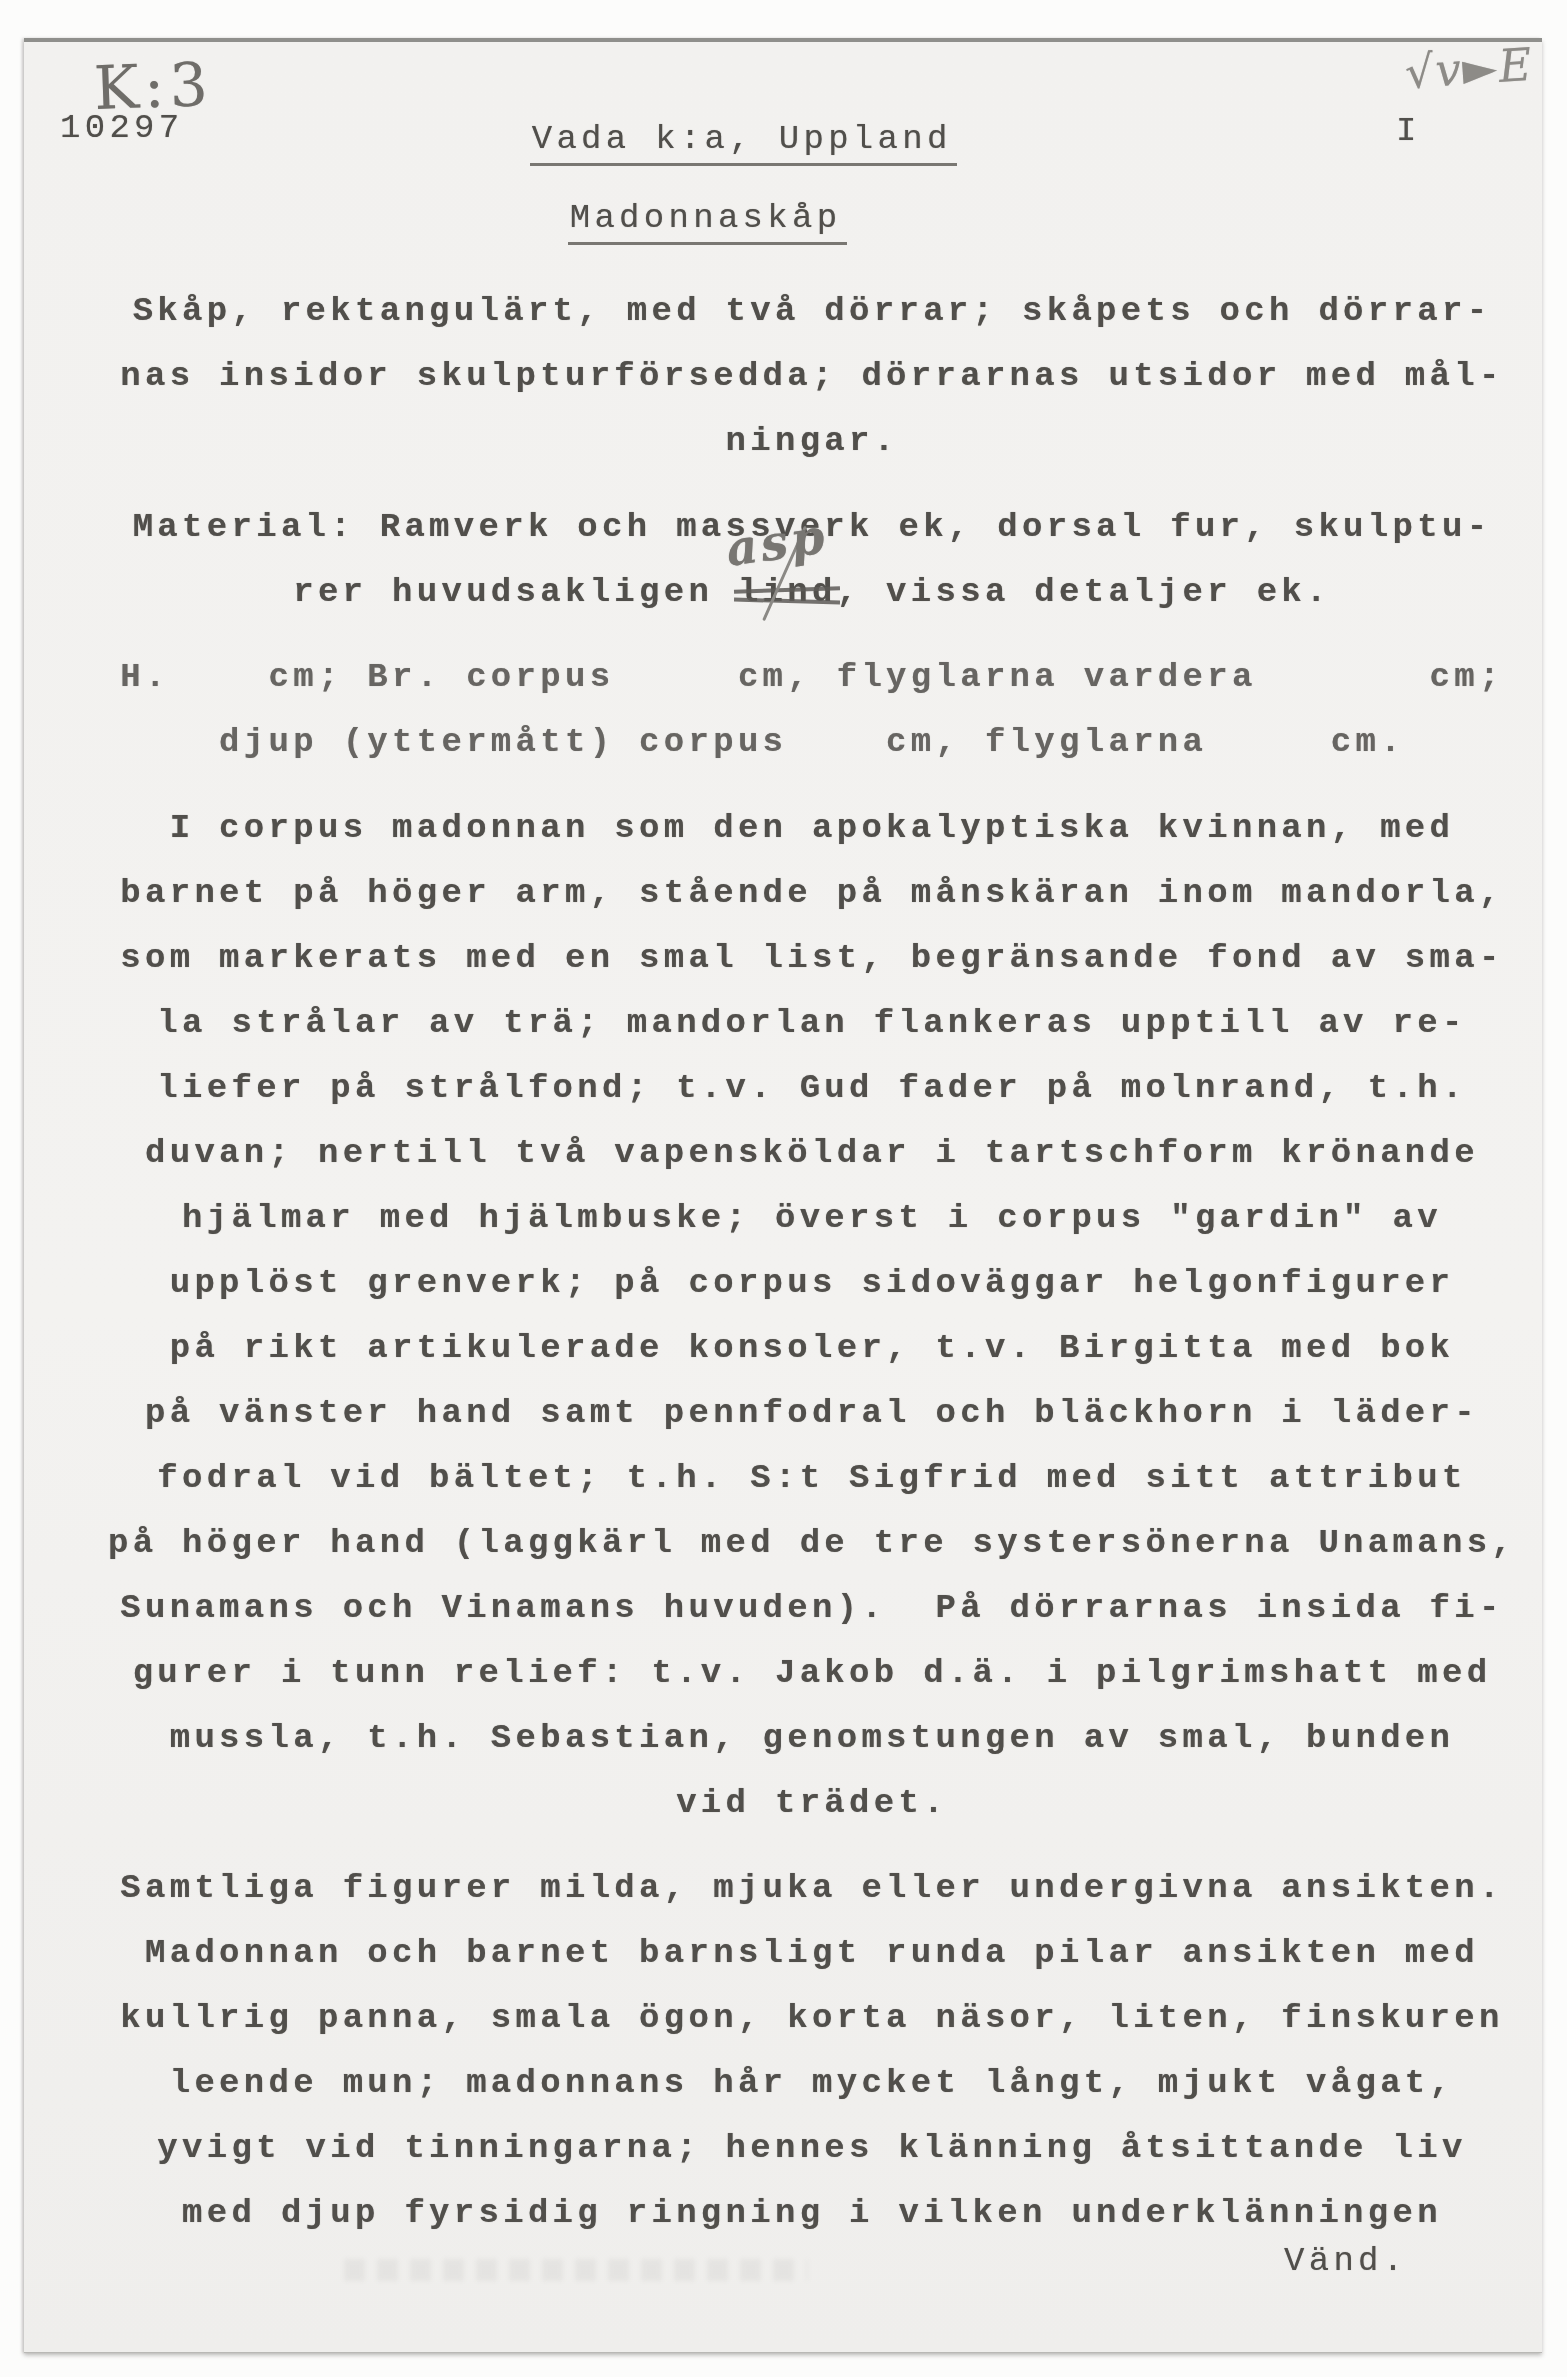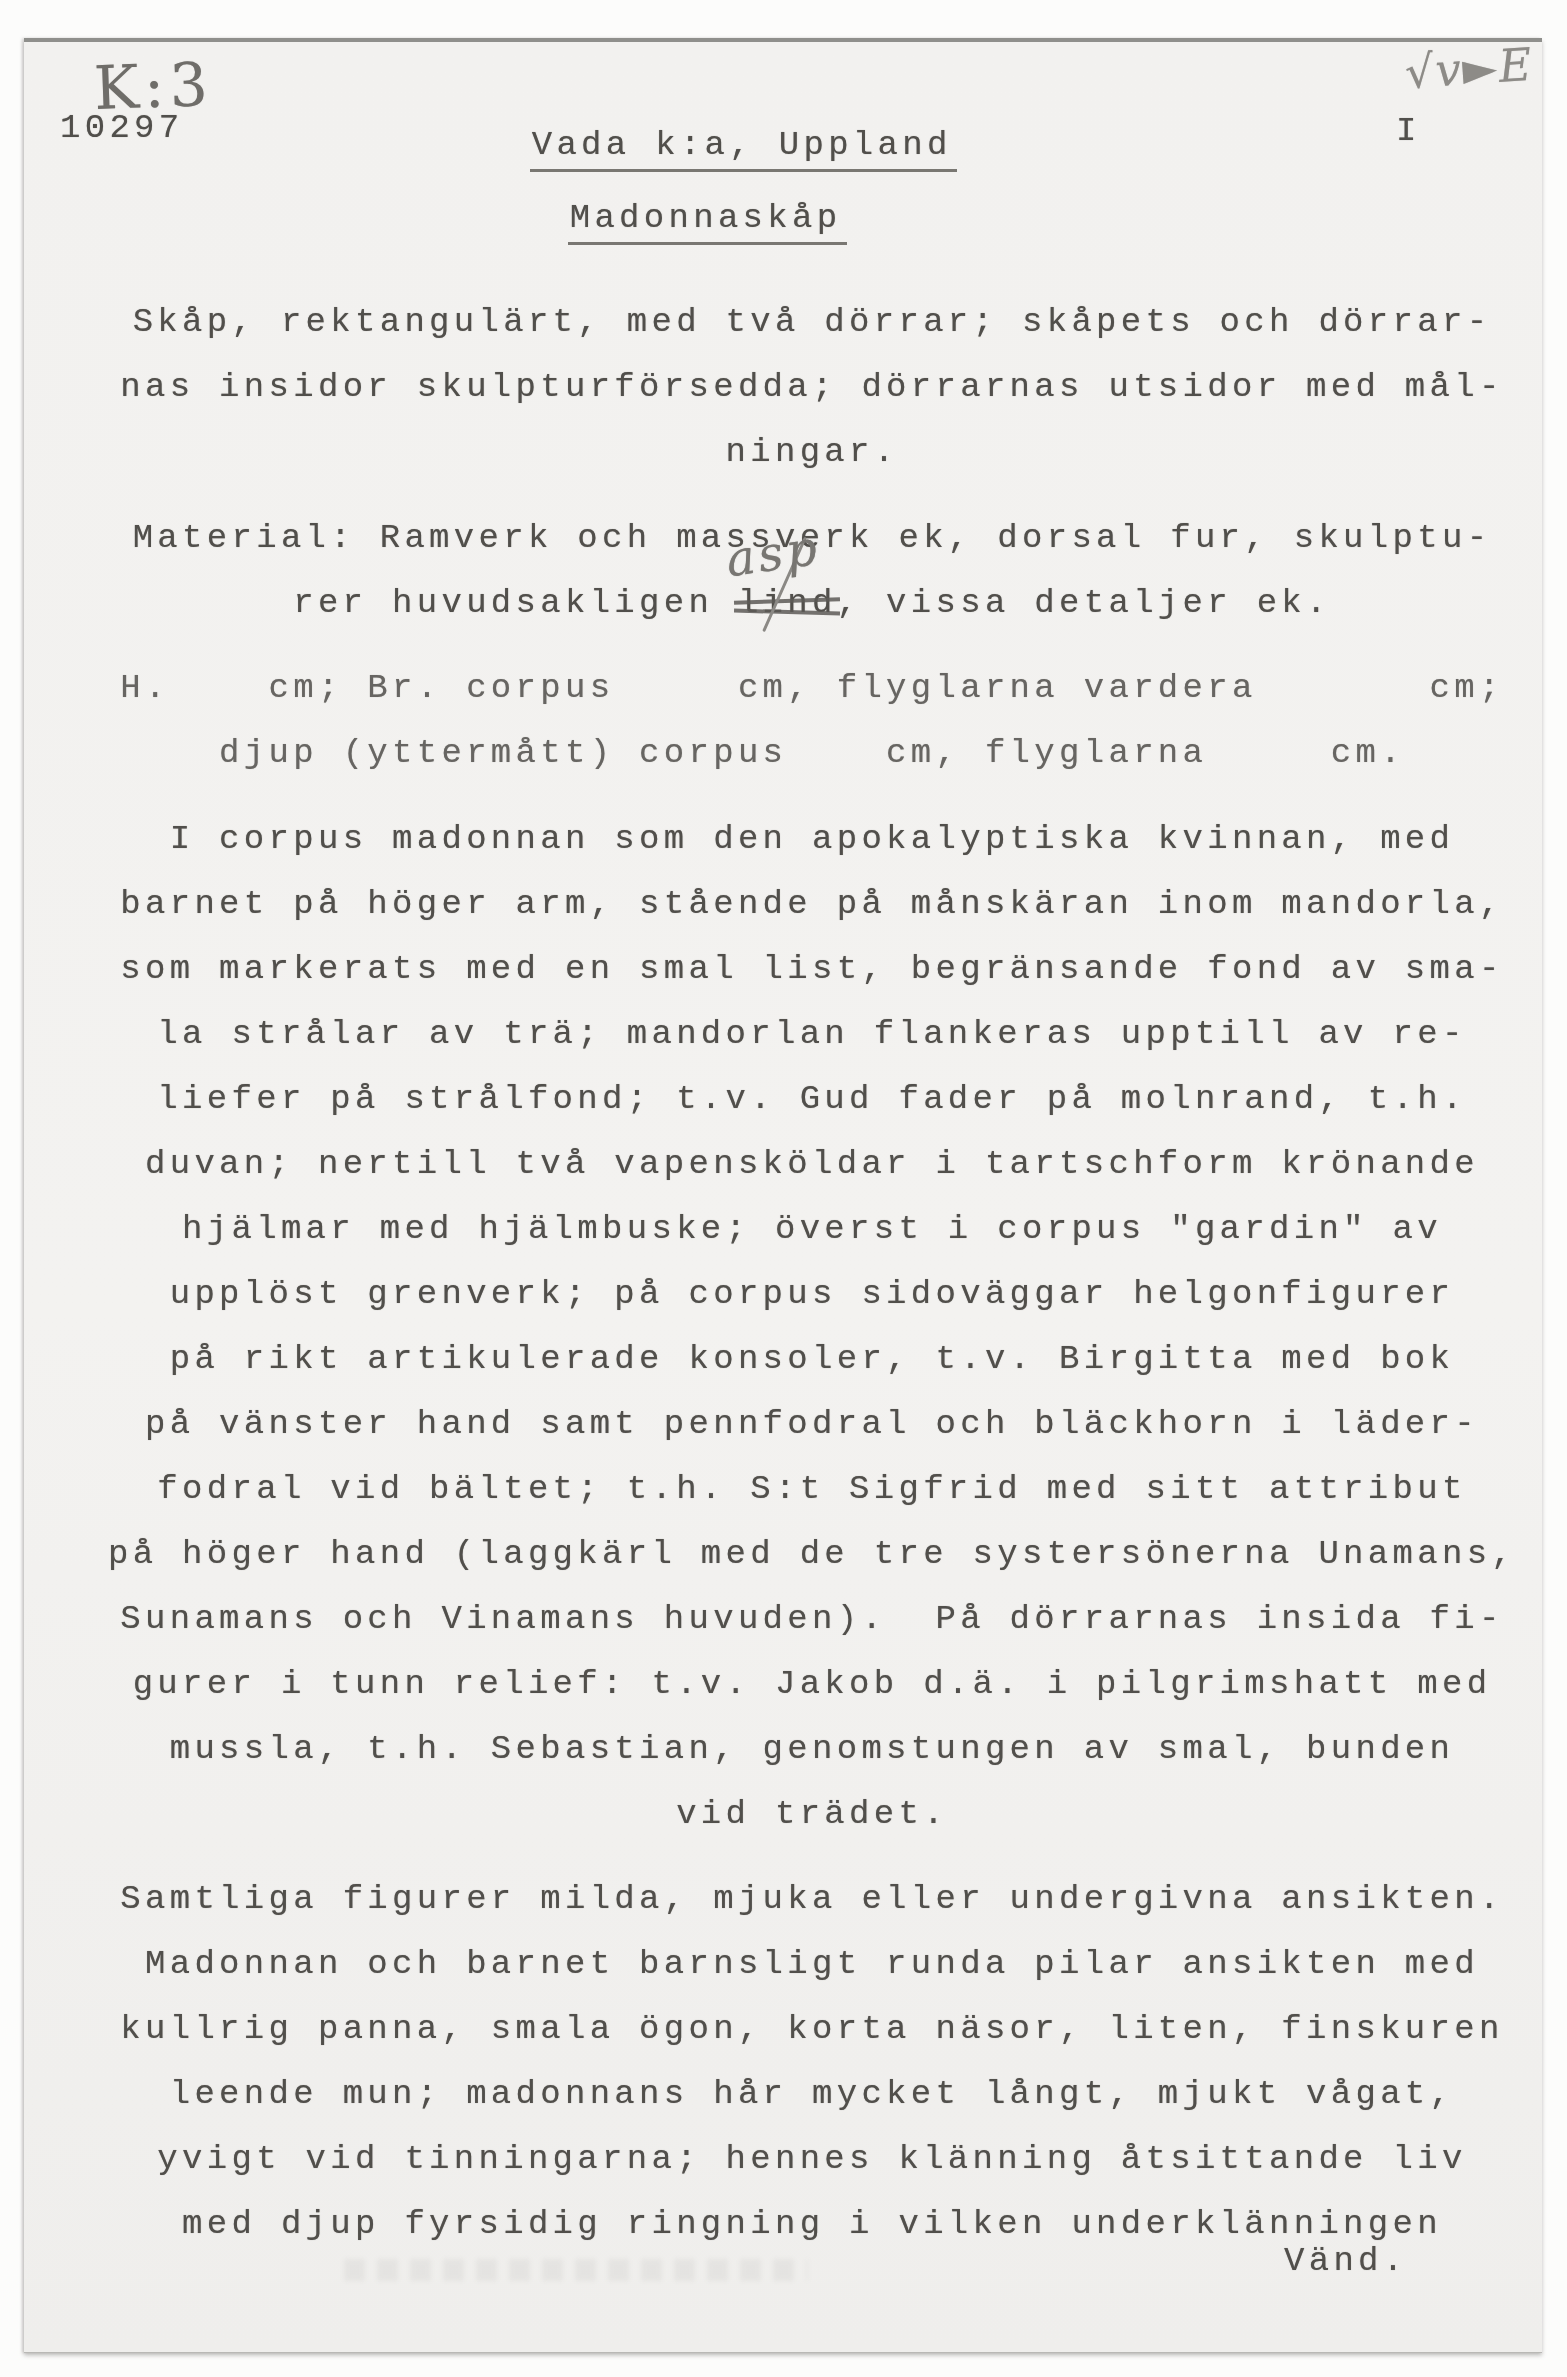--- a/index.html
+++ b/index.html
@@ -43,33 +43,34 @@
     color: #6f6d69;
   }
   .sve {
     position: absolute; left: 1381px; top: 0px;
     font-size: 45px; font-style: italic; letter-spacing: 1.7px;
     transform: rotate(-4deg);
     color: #8d8b87;
   }
   .inv   { position: absolute; left: 36px;  top: 67px; }
   .title {
-    position: absolute; left: 506px; top: 84px;
+    position: absolute; left: 506px; top: 78px;
   }
   .title span, .subtitle span {
     display: inline-block;
     padding: 0 5.2px 5.2px 1.7px;
     border-bottom: 3.4px solid #797772;
   }
   .pagenum { position: absolute; left: 1372px; top: 70px; }
   .subtitle { position: absolute; left: 544px; top: 157px; }
 
   .bodytext {
-    position: absolute; left: 58px; top: 248px; width: 1460px;
+    position: absolute; left: 58px; top: 237px; width: 1460px;
     line-height: 65px;
+    font-weight: bold;
   }
   .para { margin: 0 0 20.6px 0; }
   .para.light { opacity: 0.86; }
   .line { white-space: pre; height: 65px; }
 
   
   .struck-wrap { position: relative; display: inline-block; }
   .struck-word { position: relative; display: inline-block; }
   .struck-word::before, .struck-word::after {
     content: ""; position: absolute; left: -3.4px; right: -3.4px;

